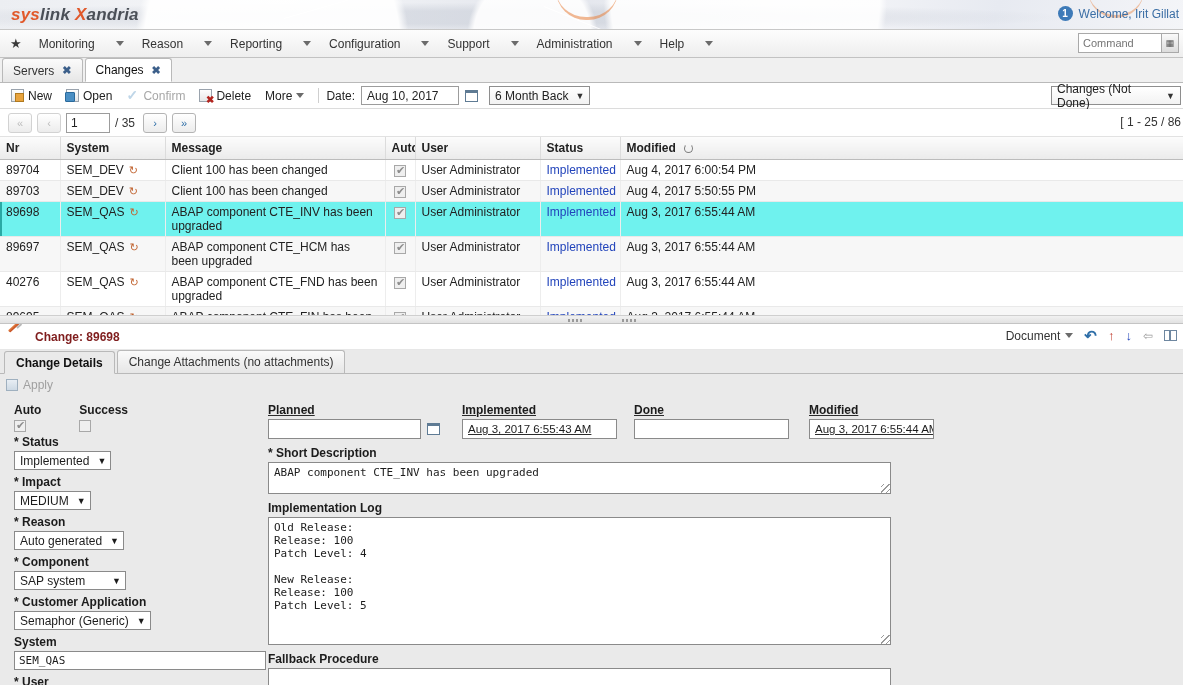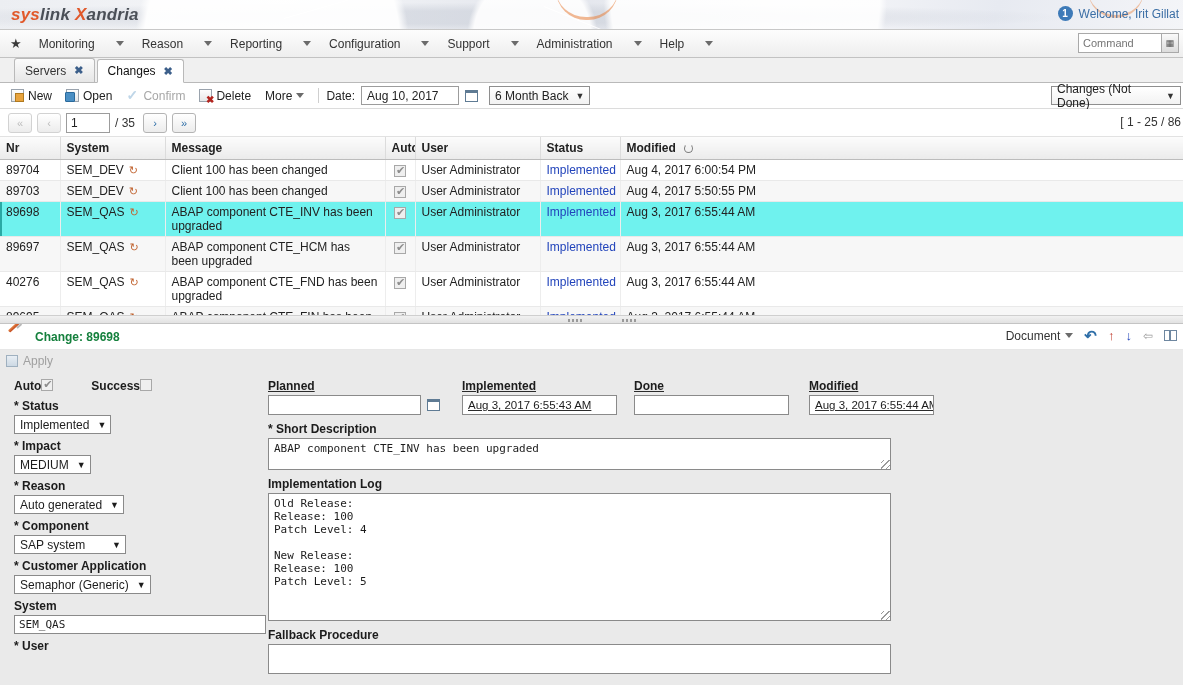--- a/index.html
+++ b/index.html
@@ -91,21 +91,21 @@
     width: 17px; height: 20px; border: 1px solid #a9a9a9; border-left: none;
     background: linear-gradient(#fafafa, #dcdcdc);
     display: flex; align-items: center; justify-content: center;
     font-size: 9px; color: #555;
   }
 
   
   .tabstrip {
     height: 25px; flex: 0 0 25px;
     background: #f0f0f0; border-bottom: 1px solid #b9b9b9;
-    display: flex; align-items: flex-end; padding-left: 14px; gap: 2px;
+    display: flex; align-items: flex-start; padding-left: 2px; gap: 2px;
   }
   .tab {
     height: 24px; padding: 0 10px; display: flex; align-items: center; gap: 8px;
     border: 1px solid #b9b9b9; border-bottom: none;
     background: linear-gradient(#fbfbfb, #e6e6e6);
     border-radius: 3px 3px 0 0; font-size: 12px; color: #333;
   }
   .tab.active { background: #fff; border-bottom: 1px solid #fff; margin-bottom: -1px; color: #111; }
   .tab .x { color: #3c5f8a; font-size: 11px; font-weight: bold; }
 
@@ -220,21 +220,21 @@
   .screw { width: 15px; height: 15px; position: relative; }
   .screw:before {
     content:""; position:absolute; left:1px; top:1px; width:13px; height:3px;
     background: linear-gradient(#e8884a,#c2481c); transform: rotate(-42deg); transform-origin: 0 50%;
     border-radius: 1px;
   }
   .screw:after {
     content:""; position:absolute; left:9px; top:-2px; width:6px; height:2px;
     background: #b8b8b8; transform: rotate(-42deg); transform-origin: 0 50%;
   }
-  .detail-title { font-size: 12px; font-weight: bold; color: #15803d; margin-left: 12px; }
+  .detail-title { font-size: 12px; font-weight: bold; color: #7f1d1d; margin-left: 12px; }
   .detail-head-right { position: absolute; right: 6px; top: 4px; display: flex; align-items: center; gap: 11px; font-size: 12px; color: #333; }
   .arrow-up { color: #c0392b; font-size: 13px; font-weight: bold; line-height: 1; }
   .arrow-dn { color: #2244bb; font-size: 13px; font-weight: bold; line-height: 1; }
   .gray-ic { color: #9a9a9a; font-size: 12px; }
   .panel-ic { width: 13px; height: 11px; border: 1.5px solid #6e87a0; position: relative; }
   .panel-ic:after { content:""; position:absolute; left:4px; top:0; bottom:0; width:1.5px; background:#6e87a0; }
 
   .dtabs {
     height: 24px; flex: 0 0 24px; background: #eaeaea;
     border-bottom: 1px solid #b9b9b9;
@@ -262,21 +262,21 @@
     height: 19px; border: 1px solid #8a8a8a; background: #fff;
     font-size: 12px; padding: 0 4px 0 5px; color: #1c1c1c; gap: 8px;
   }
   .dd .dn { font-size: 9px; }
   .txt {
     height: 19px; border: 1px solid #8a8a8a; background: #fff; width: 100%;
     font-size: 11px; padding: 1px 4px; color: #1c1c1c;
     font-family: "DejaVu Sans Mono", monospace;
   }
   .cbrow { display: flex; gap: 38px; margin-bottom: 3px; }
-  .cbcell { display: flex; }
+  .cbcell { display: flex; flex-direction: column; }
   .cbcell .lbl { margin-bottom: 3px; }
 
   .daterow { display: flex; gap: 0; text-decoration: underline; }
   .datecell { position: relative; }
   .datecell.c1 { width: 194px; }
   .datecell.c2 { width: 172px; margin-left: 0; }
   .datecell.c3 { width: 175px; }
   .datecell.c4 { width: 130px; }
   .date-ro {
     height: 20px; border: 1px solid #8a8a8a; background: #fff;
@@ -523,20 +523,28 @@
           <span class="caret"></span>
         </span>
         <span class="refresh-ic">↶</span>
         <span class="arrow-up">↑</span>
         <span class="arrow-dn">↓</span>
         <span class="gray-ic">⇦</span>
         <span class="panel-ic"></span>
       </div>
     </div>
 
+    <div class="dtabs">
+      <div class="dtab active">
+        <span>Change Details</span>
+      </div>
+      <div class="dtab">
+        <span>Change Attachments (no attachments)</span>
+      </div>
+    </div>
 
     <div class="applyrow">
       <span class="ic-save"></span>
       <span class="apply-lbl">Apply</span>
     </div>
 
     <div class="formarea">
 
       <div class="col-left">
         <div class="cbrow">

